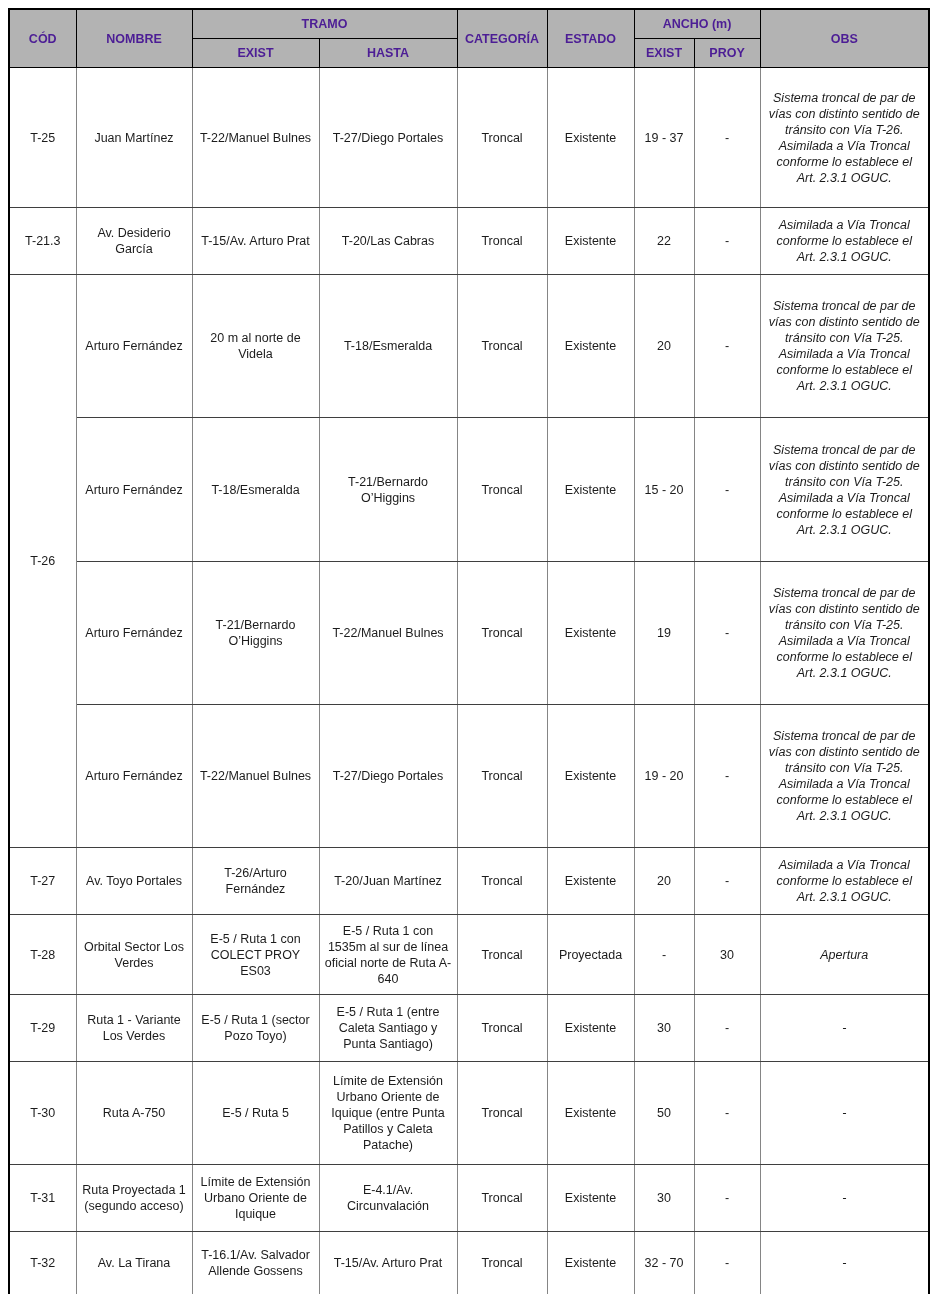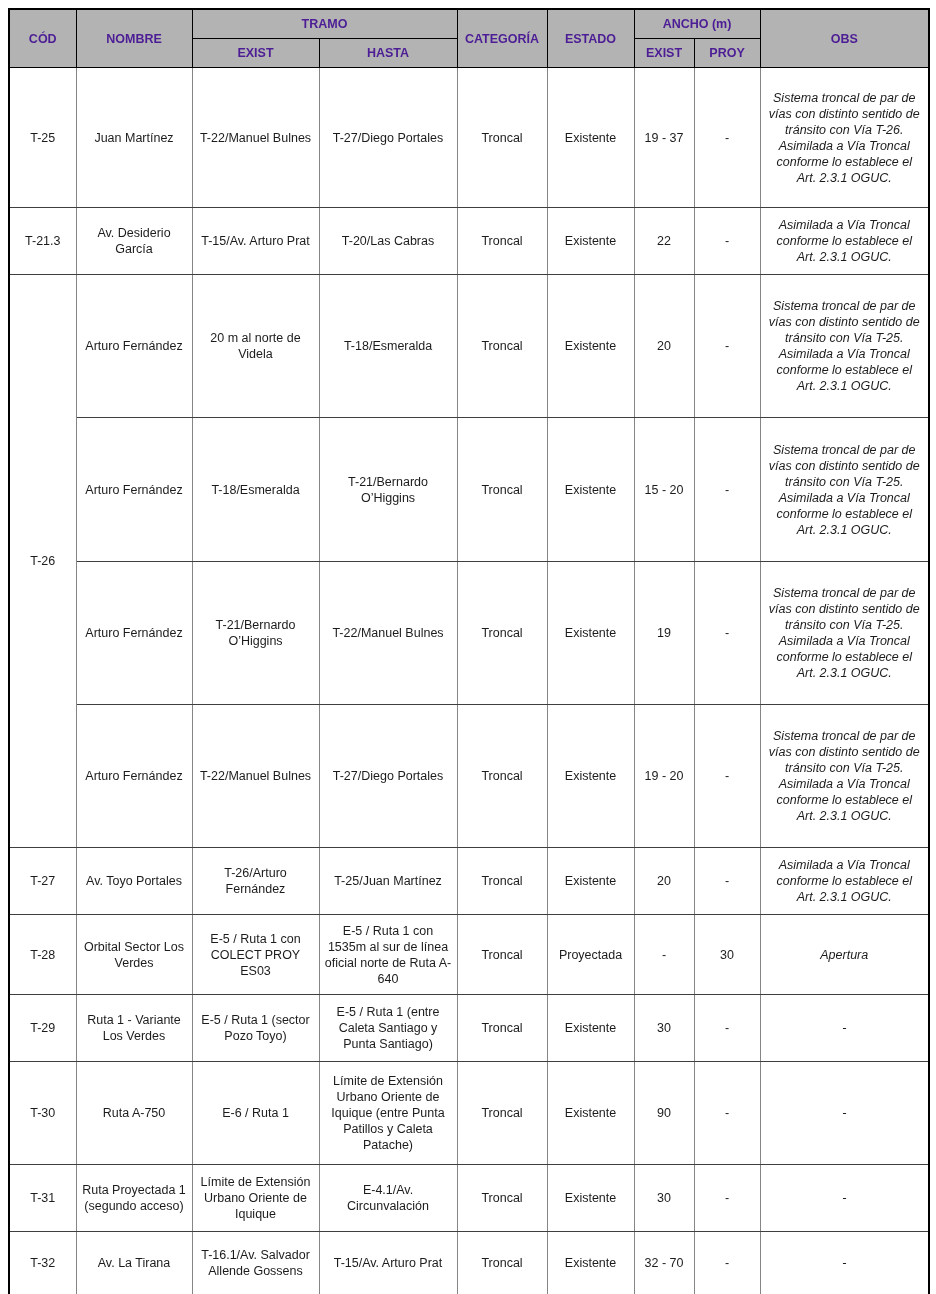--- a/index.html
+++ b/index.html
@@ -150,21 +150,21 @@
         <td>Existente</td>
         <td>19 - 20</td>
         <td>-</td>
         <td class="obs">Sistema troncal de par de vías con distinto sentido de tránsito con Vía T-25.
 Asimilada a Vía Troncal conforme lo establece el Art. 2.3.1 OGUC.</td>
       </tr>
       <tr style="height:67px">
         <td>T-27</td>
         <td>Av. Toyo Portales</td>
         <td>T-26/Arturo Fernández</td>
-        <td>T-25/Juan Martínez</td>
+        <td>T-20/Juan Martínez</td>
         <td>Troncal</td>
         <td>Existente</td>
         <td>20</td>
         <td>-</td>
         <td class="obs">Asimilada a Vía Troncal conforme lo establece el Art. 2.3.1 OGUC.</td>
       </tr>
       <tr style="height:80px">
         <td>T-28</td>
         <td>Orbital Sector Los Verdes</td>
         <td>E-5 / Ruta 1 con COLECT PROY ES03</td>
@@ -182,25 +182,25 @@
         <td>E-5 / Ruta 1 (entre Caleta Santiago y Punta Santiago)</td>
         <td>Troncal</td>
         <td>Existente</td>
         <td>30</td>
         <td>-</td>
         <td class="obs">-</td>
       </tr>
       <tr style="height:103px">
         <td>T-30</td>
         <td>Ruta A-750</td>
-        <td>E-6 / Ruta 1</td>
+        <td>E-5 / Ruta 5</td>
         <td>Límite de Extensión Urbano Oriente de Iquique (entre Punta Patillos y Caleta Patache)</td>
         <td>Troncal</td>
         <td>Existente</td>
-        <td>90</td>
+        <td>50</td>
         <td>-</td>
         <td class="obs">-</td>
       </tr>
       <tr style="height:67px">
         <td>T-31</td>
         <td>Ruta Proyectada 1 (segundo acceso)</td>
         <td>Límite de Extensión Urbano Oriente de Iquique</td>
         <td>E-4.1/Av. Circunvalación</td>
         <td>Troncal</td>
         <td>Existente</td>

